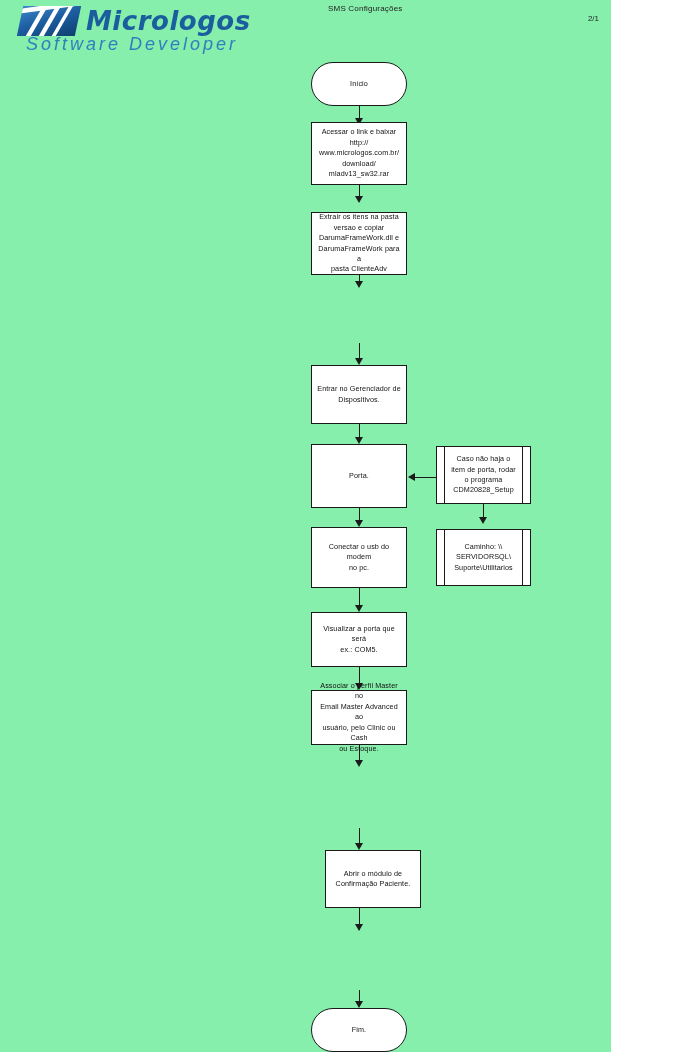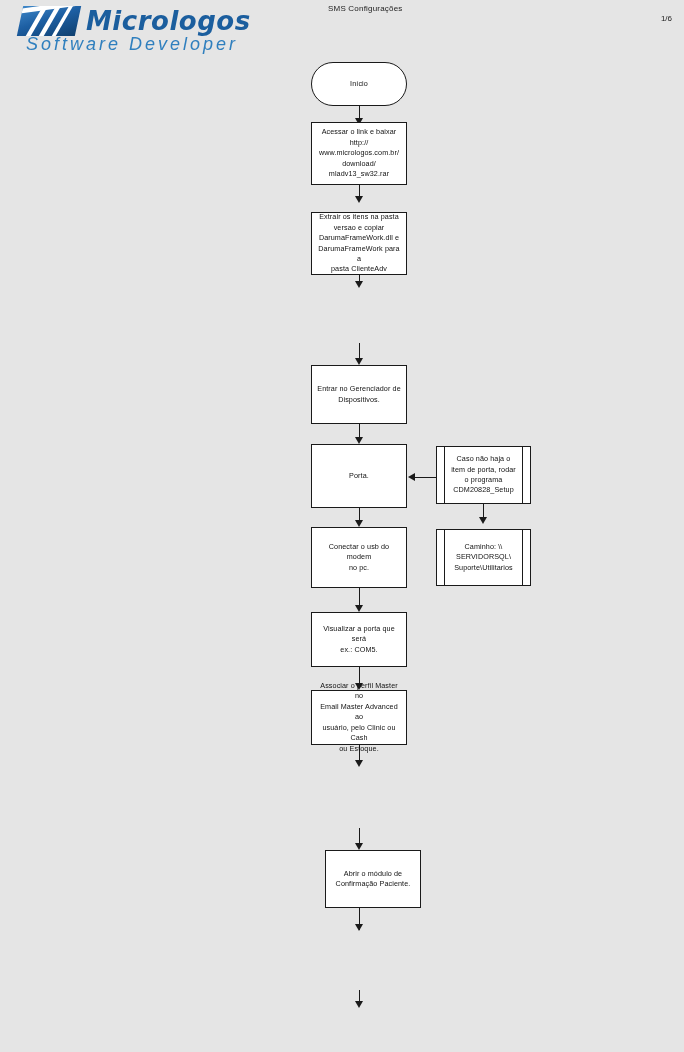--- a/index.html
+++ b/index.html
@@ -6,23 +6,23 @@
   html, body {
     margin: 0; padding: 0;
     background: #ffffff;
     width: 684px; height: 1052px;
     font-family: "Liberation Sans", sans-serif;
     color: #000;
     overflow: hidden;
   }
   #page {
     position: relative;
-    width: 684px;
+    width: 611px;
     height: 1052px;
-    background: #e5e5e5;
+    background: #86efac;
     padding-left: 24px;
   }
 
   
   .logo-wrap {
     position: absolute;
     left: 8px; top: 2px;
     width: 240px; height: 60px;
   }
   .logo-mark {
@@ -142,21 +142,21 @@
       <span class="bandTop"></span>
       <span class="slashA"></span>
       <span class="slashB"></span>
       <span class="slashC"></span>
     </div>
     <div class="logo-text">Micrologos</div>
     <div class="logo-sub">Software Developer</div>
   </div>
 
   <div class="doc-title">SMS Configurações</div>
-  <div class="page-num">1/6</div>
+  <div class="page-num">2/1</div>
 
   <div class="conn v" style="left:359px; top:106px; height:16px;"></div>
   <div class="arrow-down" style="left:355px; top:118px;"></div>
 
   <div class="conn v" style="left:359px; top:185px; height:16px;"></div>
   <div class="arrow-down" style="left:355px; top:196px;"></div>
 
   <div class="conn v" style="left:359px; top:264px; height:22px;"></div>
   <div class="arrow-down" style="left:355px; top:281px;"></div>
 
@@ -240,20 +240,23 @@
 ou Estoque.</span>
   </div>
 
 
   <div class="node" style="left:311px; top:850px; width:96px; height:58px;margin-left:14px;">
     <span class="txt">Abrir o módulo de
 Confirmação Paciente.</span>
   </div>
 
 
+  <div class="node terminator" style="left:311px; top:1008px; width:96px; height:44px;">
+    <span class="txt">Fim.</span>
+  </div>
 
   <div class="node predef" style="left:436px; top:446px; width:95px; height:58px;">
     <span class="txt">Caso não haja o
 item de porta, rodar
 o programa
 CDM20828_Setup</span>
   </div>
 
   <div class="node predef" style="left:436px; top:529px; width:95px; height:57px;">
     <span class="txt">Caminho: \\

